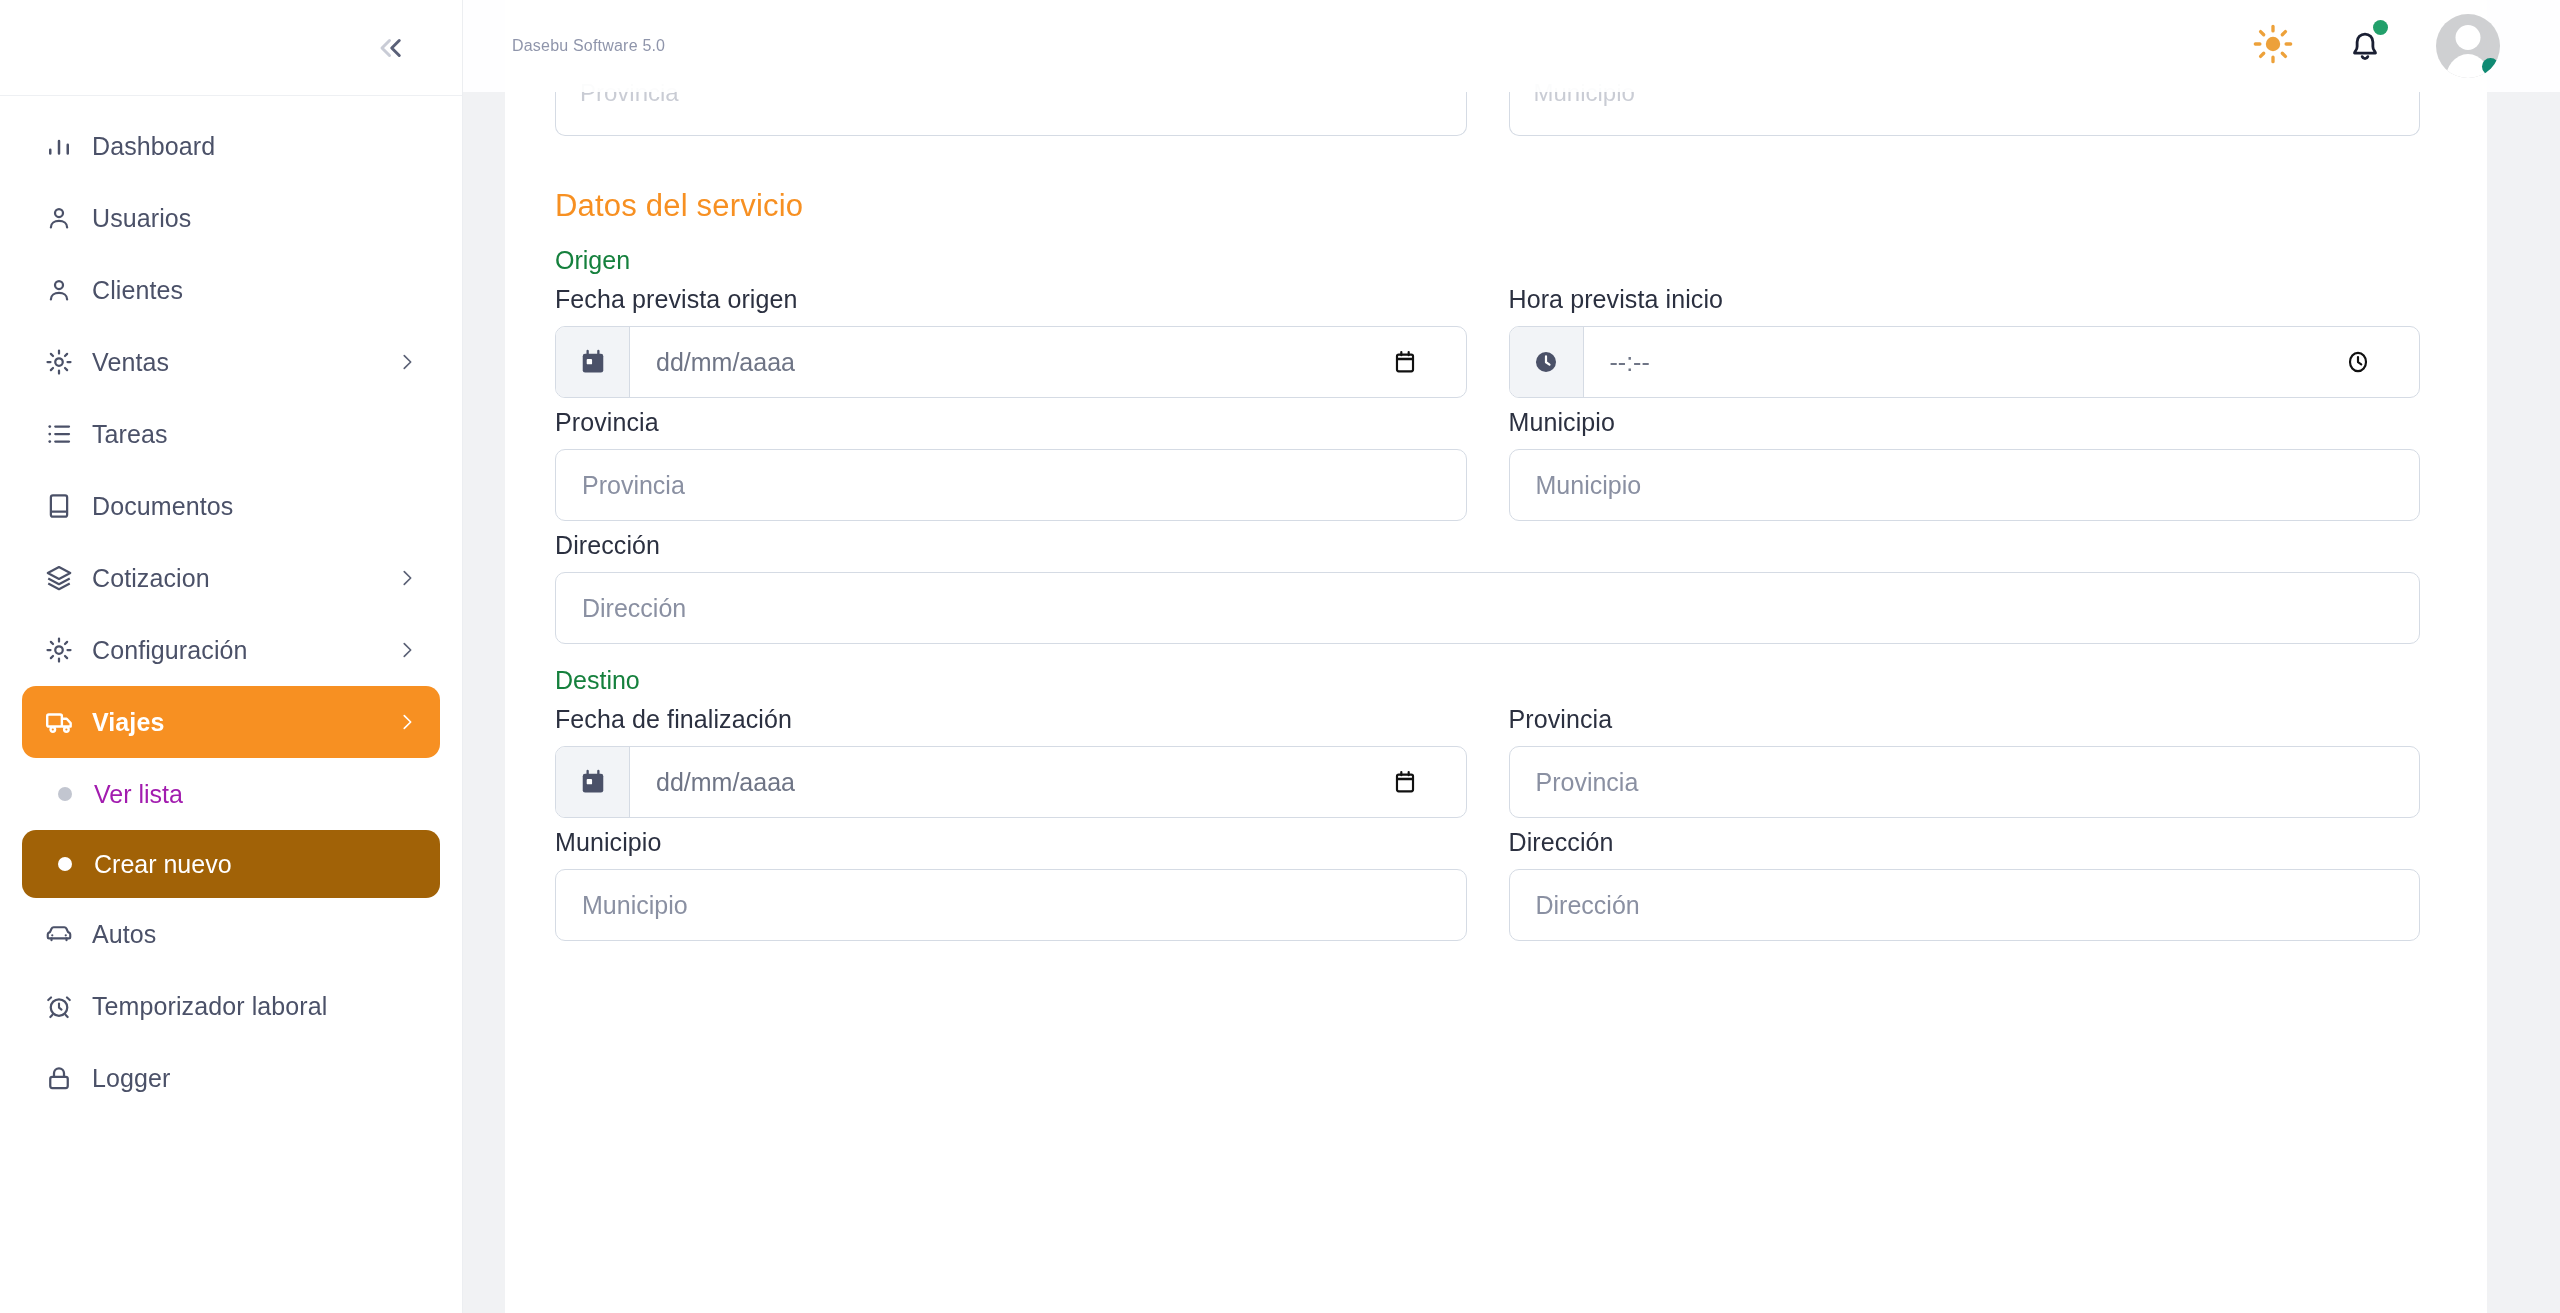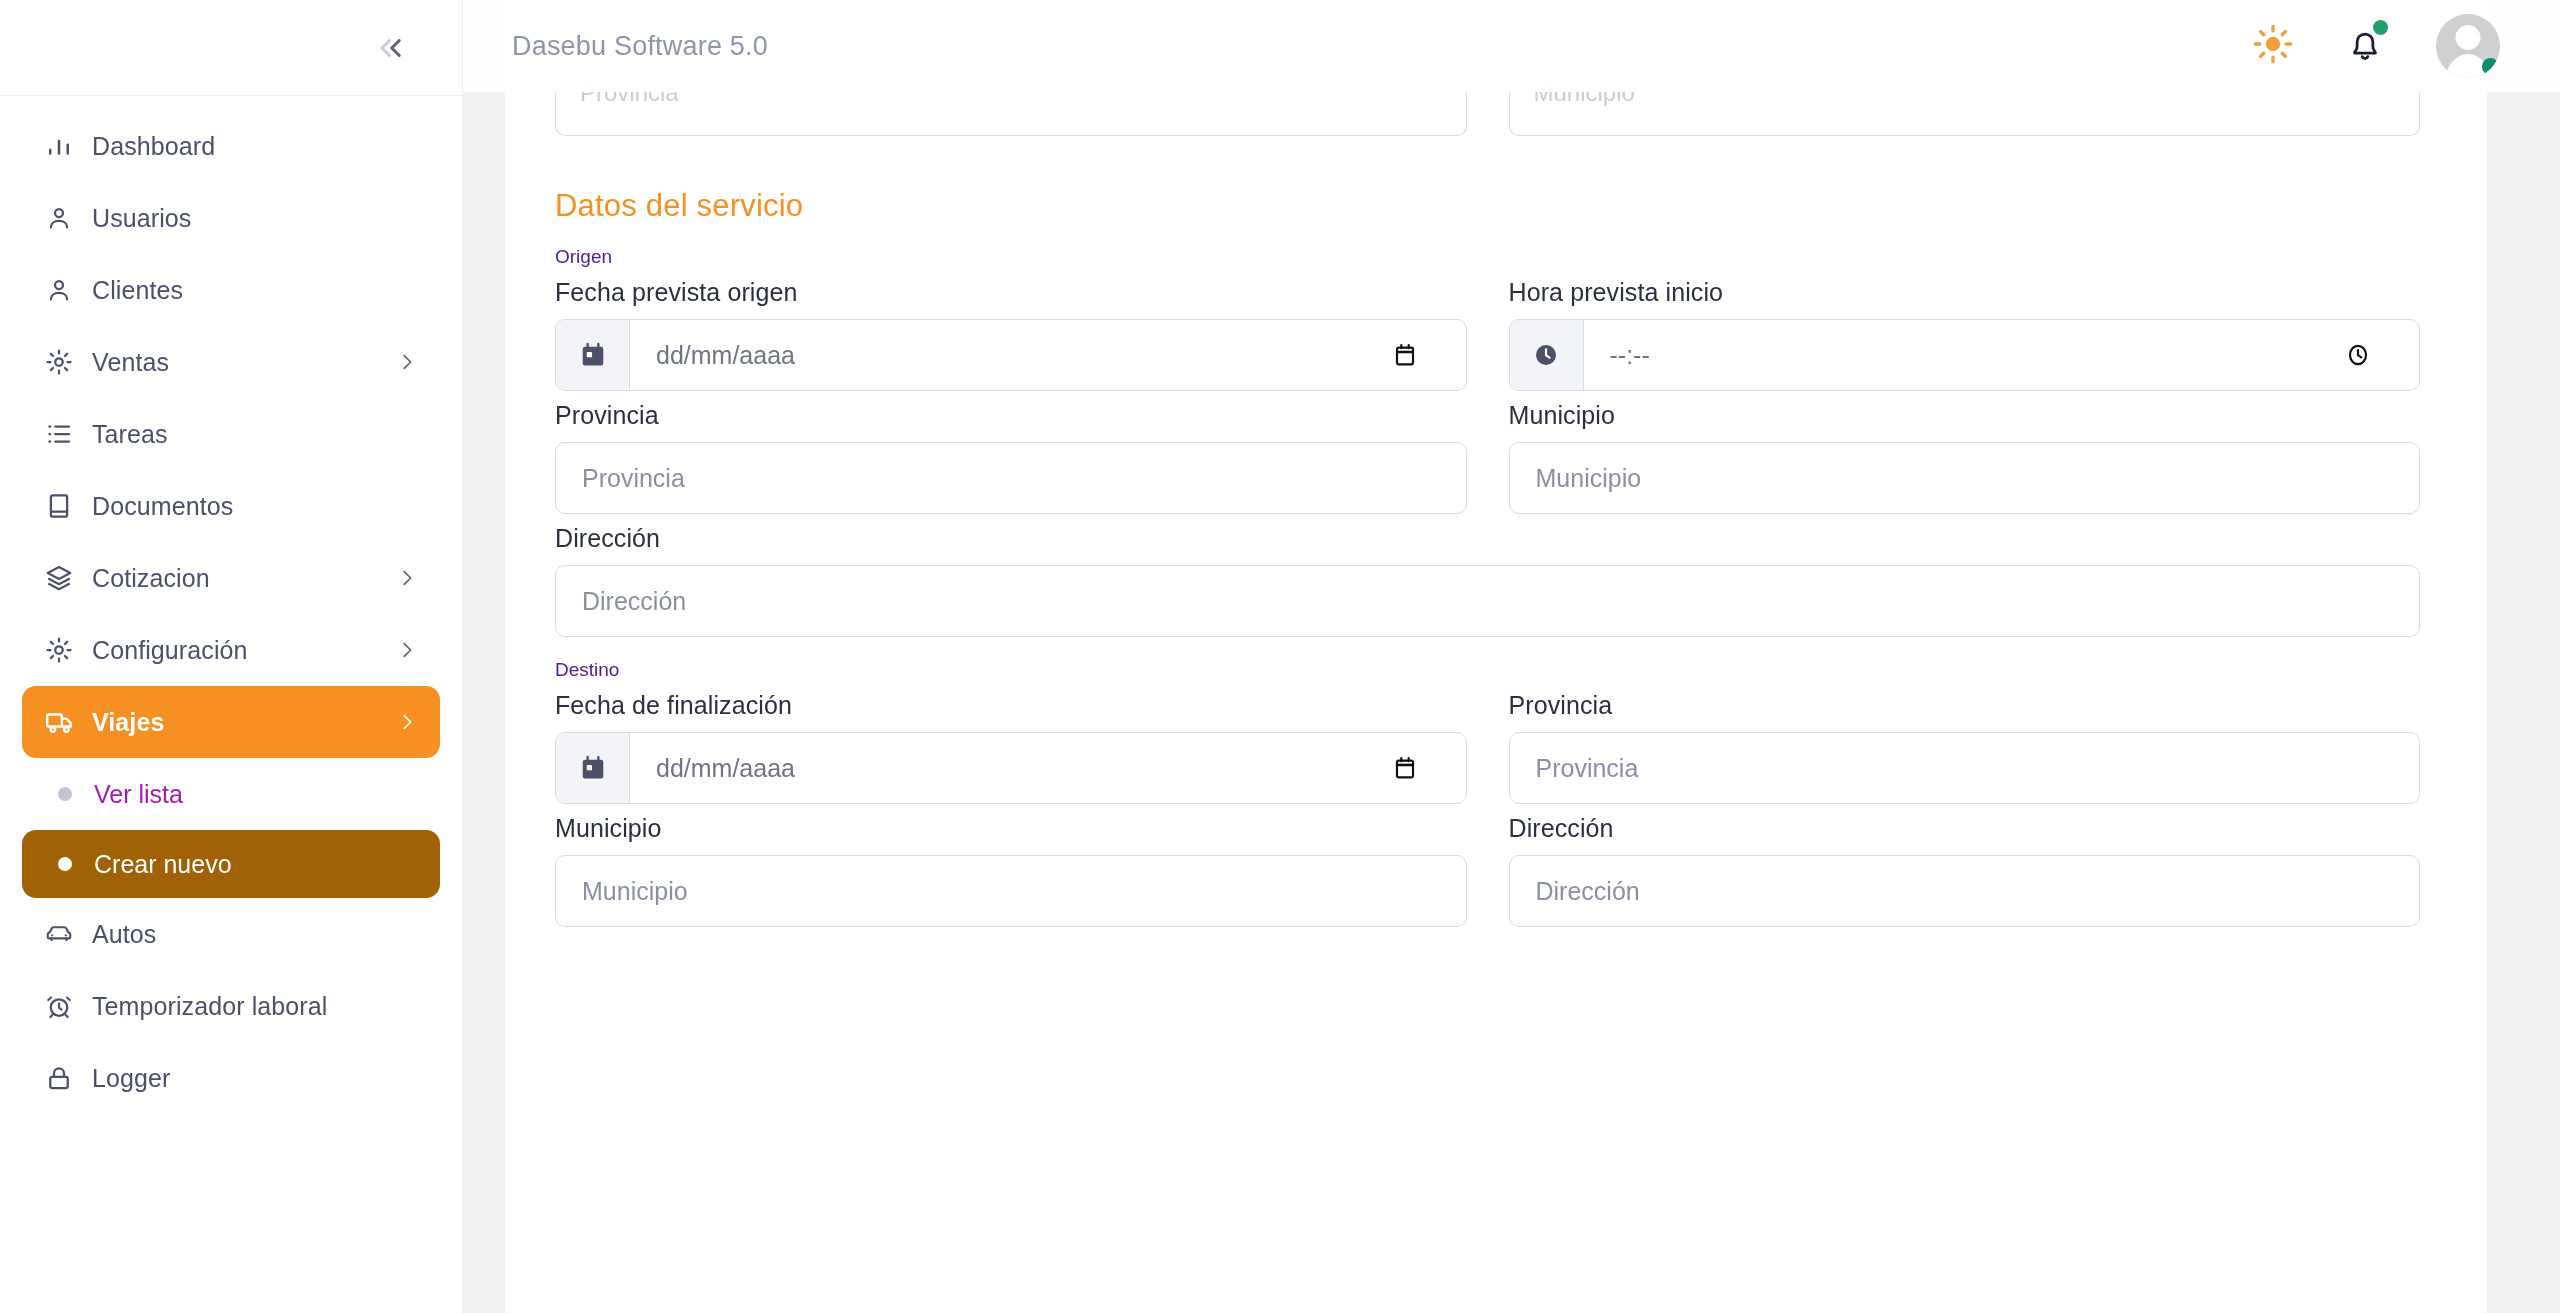--- a/index.html
+++ b/index.html
@@ -85,21 +85,21 @@
   
   .main { flex: 1 1 auto; position: relative; height: 1313px; background: #f1f2f4; }
 
   .topbar {
     position: absolute; top: 0; left: 0; right: 0; height: 92px;
     background: rgba(255,255,255,0.93);
     display: flex; align-items: center;
     padding: 0 60px 0 50px;
     z-index: 20;
   }
-  .brand { font-size: 27px; color: #8f95ab; letter-spacing: .2px; }
+  .brand { font-size: 16px; color: #8f95ab; letter-spacing: .2px; }
   .topbar-actions { margin-left: auto; display: flex; align-items: center; gap: 50px; }
   .icon-btn { position: relative; cursor: pointer; display:flex; align-items:center; justify-content:center; }
   .badge-dot {
     position: absolute; top: -3px; right: -2px;
     width: 15px; height: 15px; border-radius: 50%;
     background: #22a06b;
   }
   .avatar {
     position: relative; width: 64px; height: 64px; border-radius: 50%;
     background: #cfd0d2; overflow: hidden; cursor: pointer;
@@ -138,21 +138,21 @@
   .ghost-field .ghost-ph {
     position: absolute; top: -13px; left: 24px;
     font-size: 24px; color: #8a90a2; opacity: .45;
   }
 
   .section-title {
     color: #f79022; font-size: 31px; font-weight: 400;
     margin: 52px 0 0 0; letter-spacing: .2px;
   }
   .group-title {
-    color: #4c1d95; font-size: 19px; margin: 22px 0 0 0;
+    color: #15803d; font-size: 25px; margin: 22px 0 0 0;
   }
   .row { display: flex; gap: 42px; margin-top: 10px; }
   .col { flex: 1 1 0; min-width: 0; }
   .col.full { flex: 1 1 100%; }
   .field-label {
     font-size: 25px; color: #2b3040; margin-bottom: 12px; display: block;
     letter-spacing: .1px;
   }
   .input {
     width: 100%; height: 72px;

